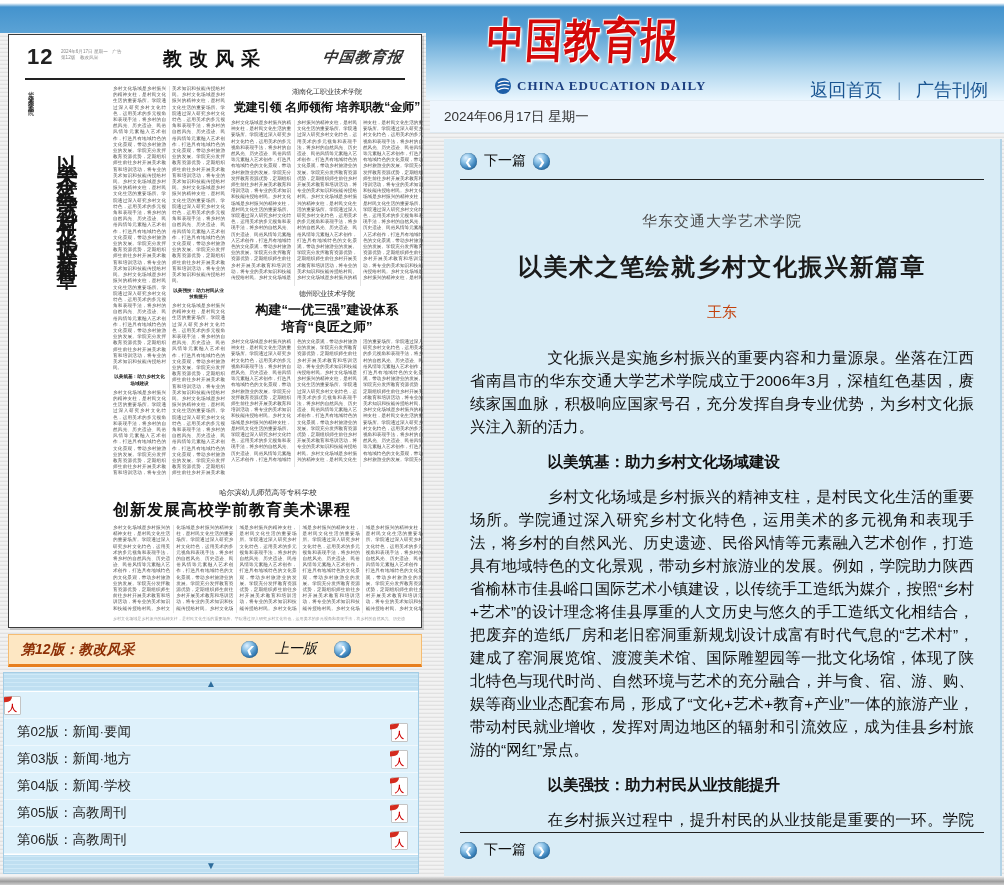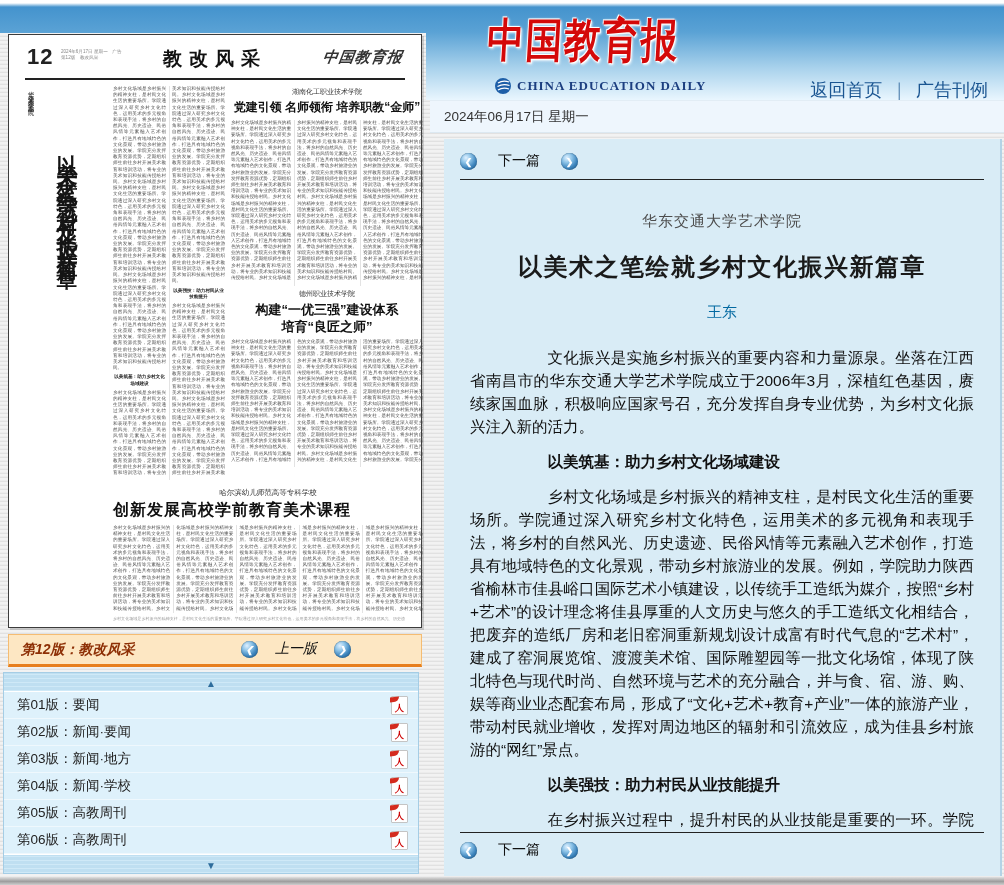--- a/index.html
+++ b/index.html
@@ -84,28 +84,28 @@
   .ed-row.partial{height:8px;overflow:hidden;align-items:flex-start;}
   .pdf{position:relative;width:15px;height:17px;background:#fff;border:1px solid #c4c4c4;border-radius:1px;
     margin-right:10px;cursor:pointer;flex:0 0 auto;}
   .pdf::before{content:"";position:absolute;left:-2px;top:0;width:9px;height:5px;background:#d42b1e;
     border-radius:0 0 6px 0;transform:skewY(-6deg);}
   .pdf::after{content:"人";position:absolute;left:0;right:0;bottom:0;text-align:center;
     font-size:9px;font-weight:bold;color:#c00;line-height:12px;}
   
   .content{position:absolute;left:444px;top:139px;width:558px;height:737px;box-sizing:border-box;
     background:#d9ecf6;border-right:2px solid #b3d3e6;padding:8px 14px 6px;}
-  .nav-row{display:flex;align-items:center;gap:21px;padding:5px 2px 9px;}
+  .nav-row{display:flex;align-items:center;gap:7px;padding:5px 2px 9px;}
   .nav-row.bottom{padding:8px 2px 0;}
   .rule{border-top:1px solid #222;margin:0 2px;}
   .art-scroll{height:652px;overflow:hidden;padding:0 12px;}
   .art-org{text-align:center;font-size:15px;color:#4d4d4d;margin-top:32px;letter-spacing:1px;}
   .art-title{text-align:center;font-size:24px;font-weight:bold;color:#1a1a1a;margin-top:20px;
     letter-spacing:1.5px;font-family:"Liberation Serif",serif;}
-  .art-author{text-align:center;font-size:15px;color:#0369a1;margin-top:20px;}
+  .art-author{text-align:center;font-size:15px;color:#c2410c;margin-top:20px;}
   .art-body{margin-top:24px;font-size:15.5px;line-height:23px;color:#101010;text-align:justify;}
   .art-body p{margin:0;text-indent:5em;}
   .art-body p.hh{font-weight:bold;margin:12px 0;}
   .page-bottom{position:absolute;left:0;bottom:0;width:1004px;height:8px;
     background:linear-gradient(180deg,#e0e0e0,#9d9d9d 55%,#cfcfcf);}
 </style>
 </head>
 <body>
 
 <div class="header-bg"></div>
@@ -170,21 +170,20 @@
   <span class="ed-nav">
     <span class="globe prev"></span>
     <a class="ed-prev">上一版</a>
     <span class="globe next"></span>
   </span>
 </div>
 
 <div class="ed-list">
   <div class="ed-strip top"><span class="tri">▲</span></div>
   <div class="ed-row">
-    <span class="ed-row-label">第01版：要闻</span>
     <span class="pdf"></span>
   </div>
   <div class="ed-row">
     <span class="ed-row-label">第02版：新闻·要闻</span>
     <span class="pdf"></span>
   </div>
   <div class="ed-row">
     <span class="ed-row-label">第03版：新闻·地方</span>
     <span class="pdf"></span>
   </div>

